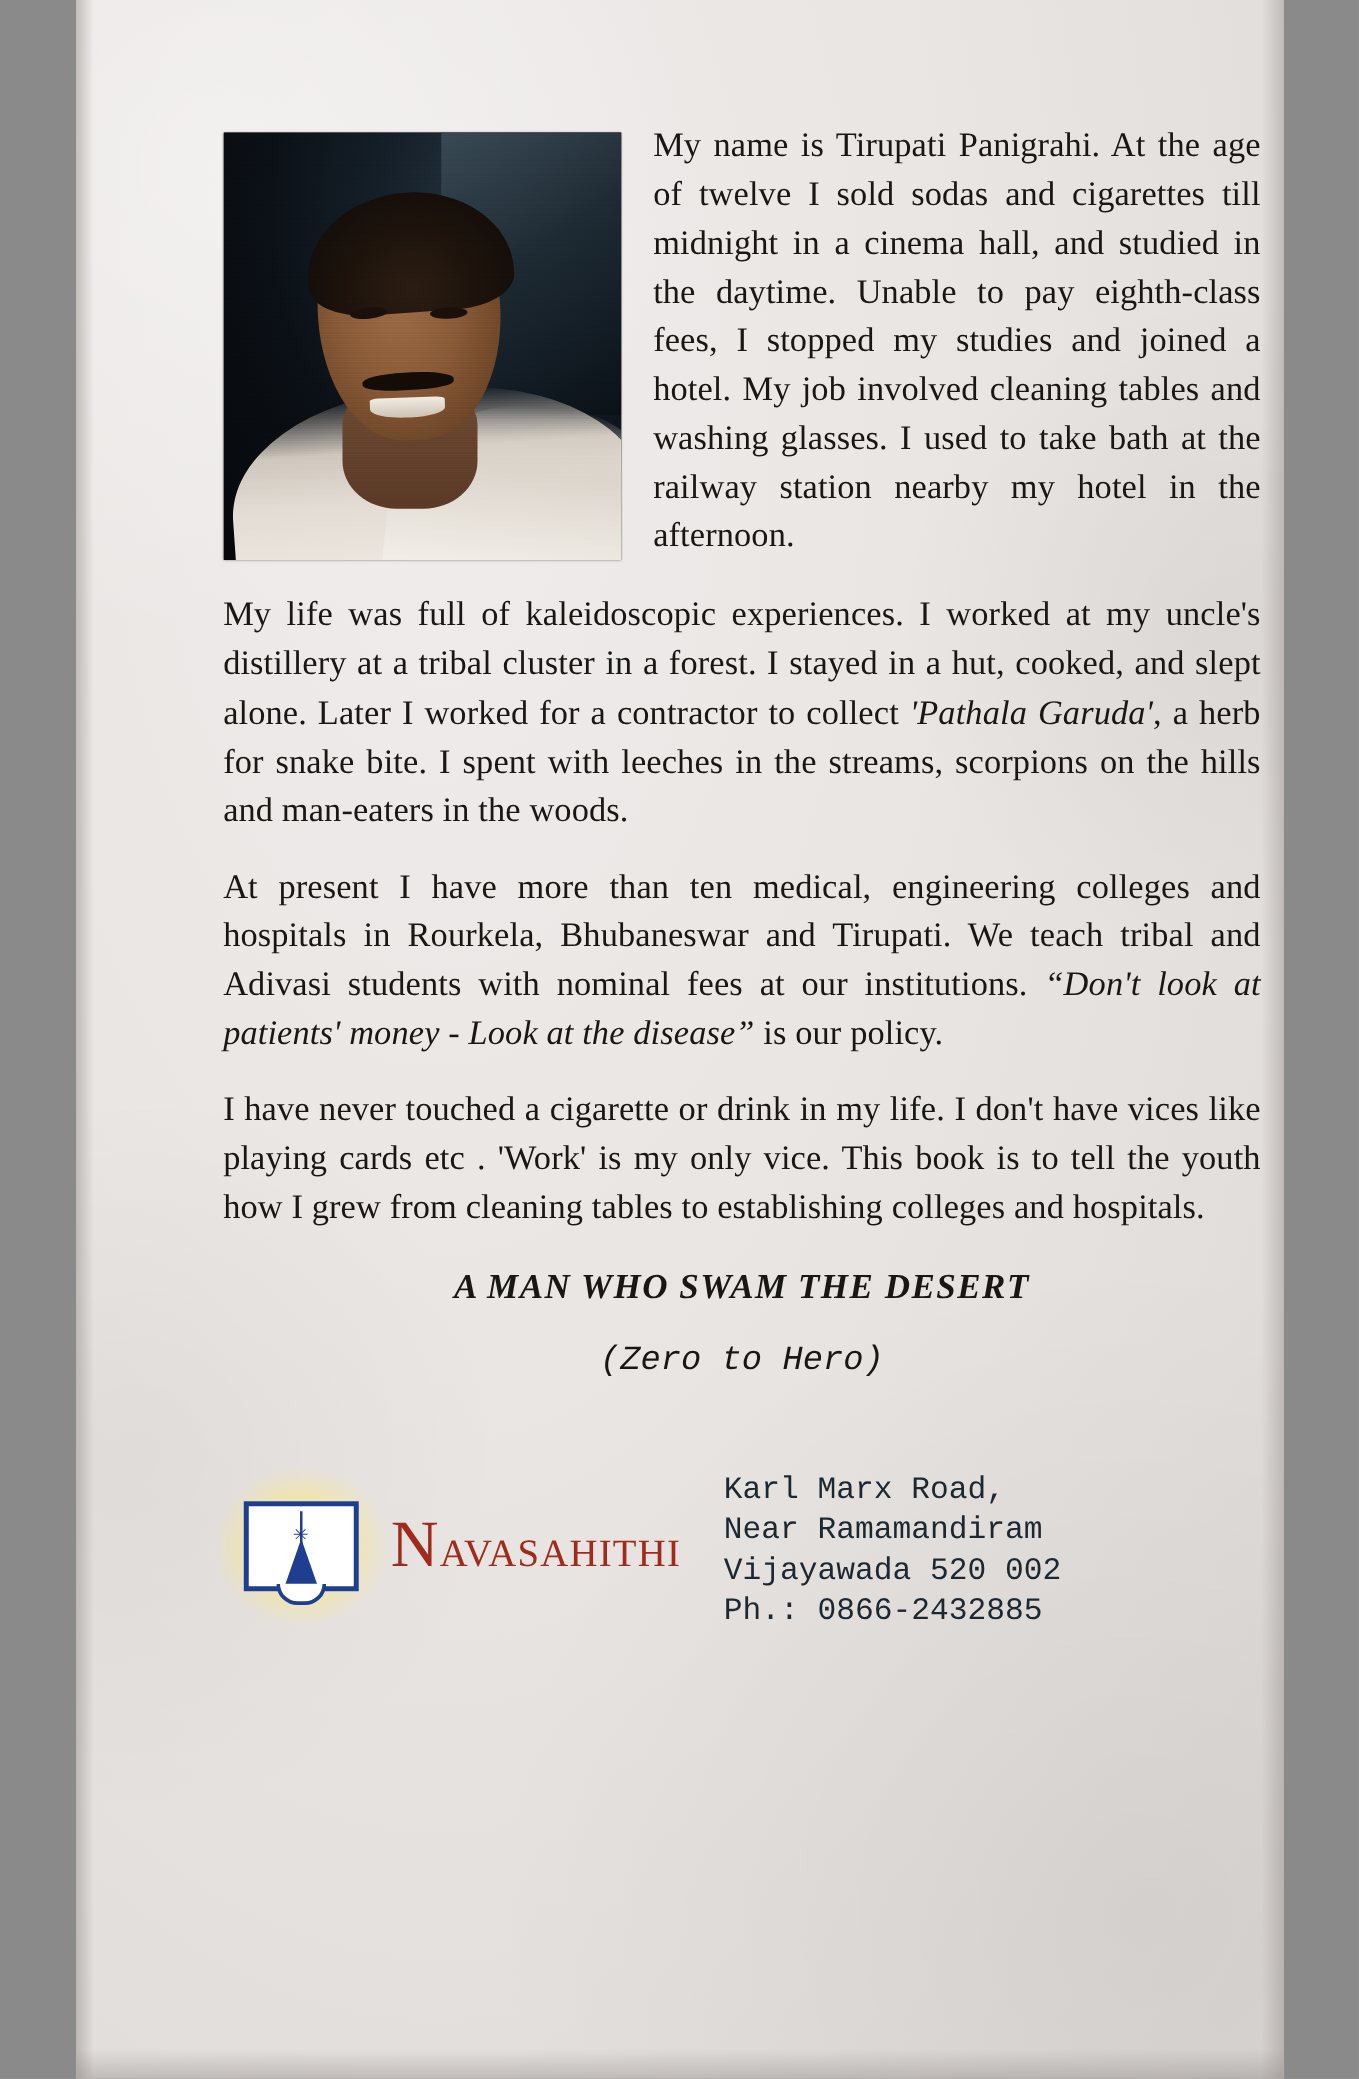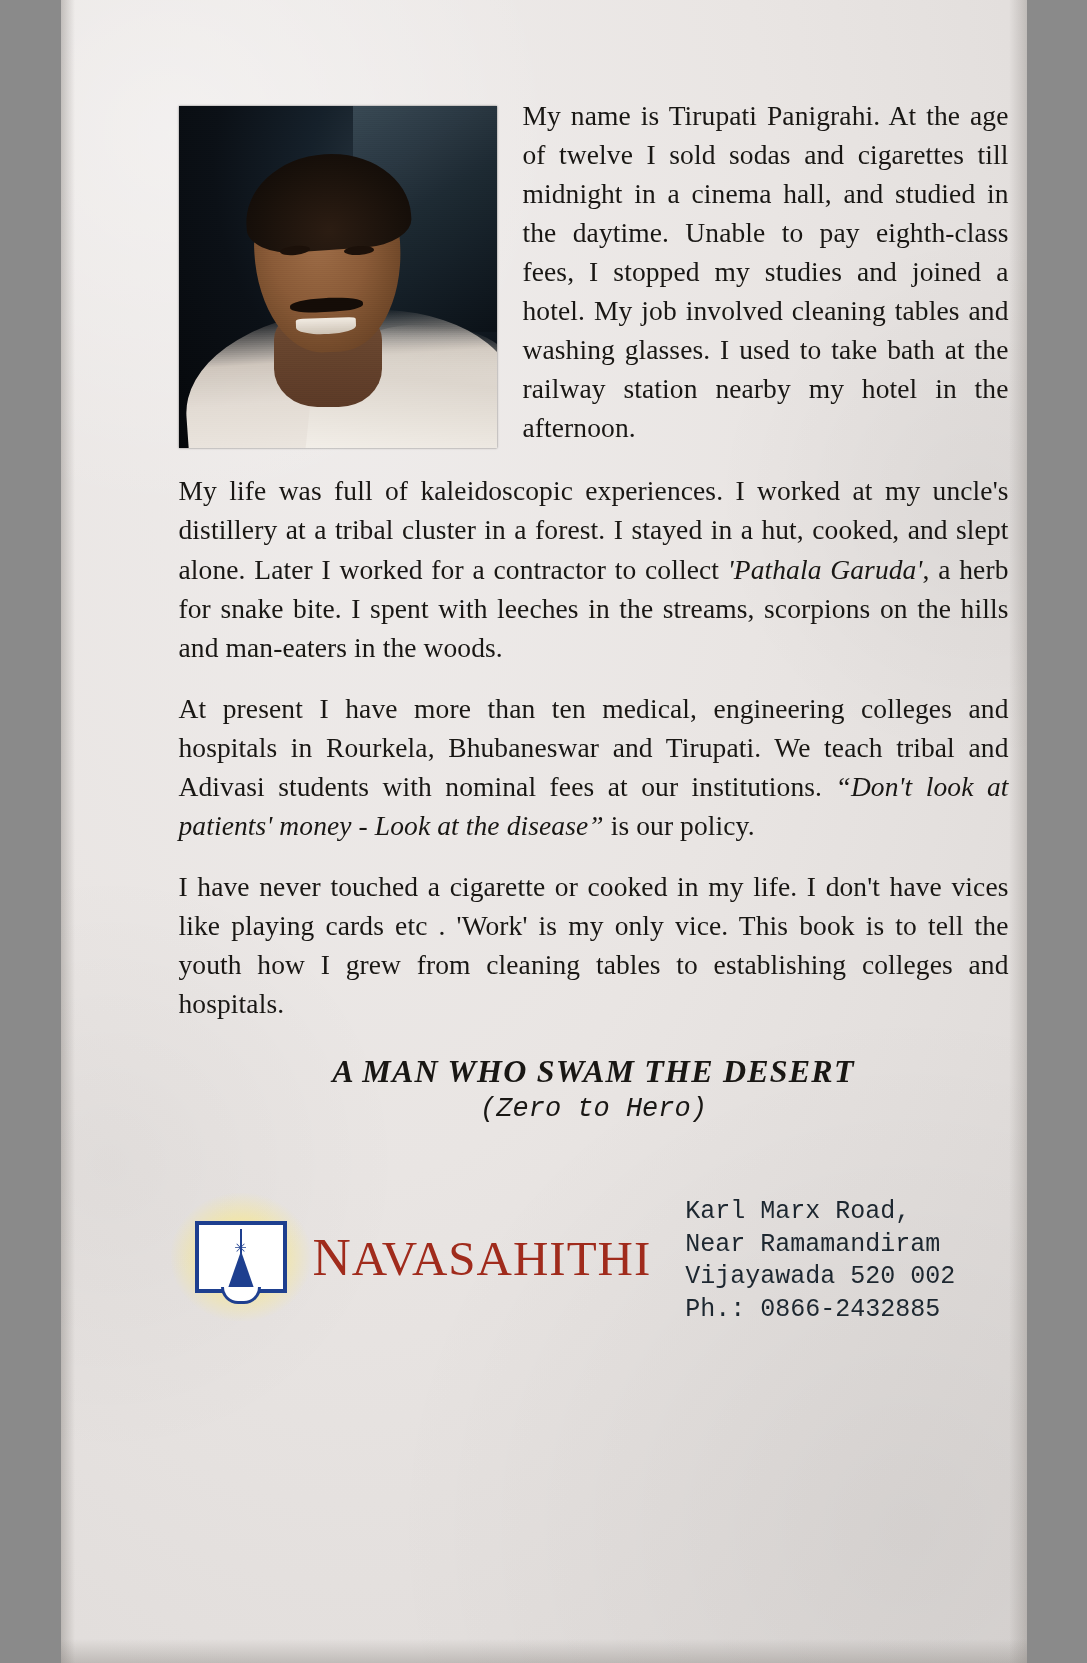--- a/index.html
+++ b/index.html
@@ -158,23 +158,23 @@
 
   
   .titleblock {
     clear: both;
     text-align: center;
     margin-top: 30px;
   }
   .bk-title {
     font-style: italic;
     font-weight: bold;
-    font-size: 32px;
+    font-size: 28px;
     letter-spacing: 1.2px;
-    margin-bottom: 4px;
+    margin-bottom: 28px;
   }
   .bk-sub {
     font-style: italic;
     font-size: 27px;
     margin-bottom: 10px;
     font-family: Liberation Mono, monospace;
   }
   .bk-author {
     font-size: 29px;
     letter-spacing: 0.2px;
@@ -252,21 +252,21 @@
   }
   .brand-name {
     font-family: "Liberation Serif", serif;
     font-size: 53px;
     letter-spacing: 1px;
     color: #a02b1c;
     line-height: 1;
     white-space: nowrap;
   }
   .brand-name .small {
-    font-size: 49px;
+    font-size: 31px;
   }
   .brand-sub {
     font-family: "Liberation Sans", sans-serif;
     font-size: 45px;
     letter-spacing: 0.5px;
     color: #22303c;
     line-height: 1.1;
     margin-top: 4px;
   }
   .addr {
@@ -302,21 +302,21 @@
       <div class="ph-mous"></div>
       <div class="ph-grain"></div>
     </div>
 
     <p class="body first">My name is Tirupati Panigrahi.  At the age of twelve I sold sodas and cigarettes till midnight in a cinema hall, and studied in the daytime. Unable to pay eighth-class fees, I stopped my studies and joined a hotel. My job involved cleaning tables and washing glasses. I used to take bath at the railway station nearby my hotel in the afternoon.</p>
 
     <p class="body"><span>My life was full of kaleidoscopic experiences. I worked at my uncle's distillery at a tribal cluster in a forest. I stayed in a hut, cooked, and slept alone. Later I worked for a contractor to collect </span><span class="it">'Pathala Garuda'</span><span>, a herb for snake bite. I spent with leeches in the streams, scorpions on the hills and man-eaters in the woods.</span></p>
 
     <p class="body"><span>At present I have more than ten medical, engineering colleges and hospitals in Rourkela, Bhubaneswar and Tirupati. We teach tribal and Adivasi students with nominal fees at our institutions. </span><span class="it">“Don't look at patients' money - Look at the disease”</span><span> is our policy.</span></p>
 
-    <p class="body">I have never touched a cigarette or cooked in my life. I don't have vices like playing cards etc . 'Work' is my only vice. This book is to tell the youth how I grew from cleaning tables to establishing colleges and hospitals.</p>
+    <p class="body">I have never touched a cigarette or drink in my life. I don't have vices like playing cards etc . 'Work' is my only vice. This book is to tell the youth how I grew from cleaning tables to establishing colleges and hospitals.</p>
 
     <div class="titleblock">
       <div class="bk-title">A MAN WHO SWAM THE DESERT</div>
       <div class="bk-sub">(Zero to Hero)</div>
     </div>
 
     <div class="publisher">
       <div class="logo-mark">
         <div class="logo-glow"></div>
         <div class="logo-book">

